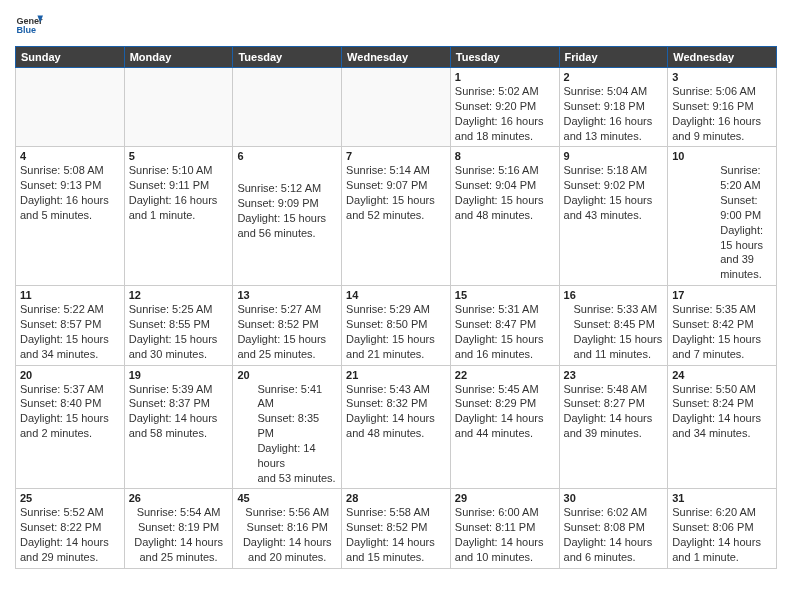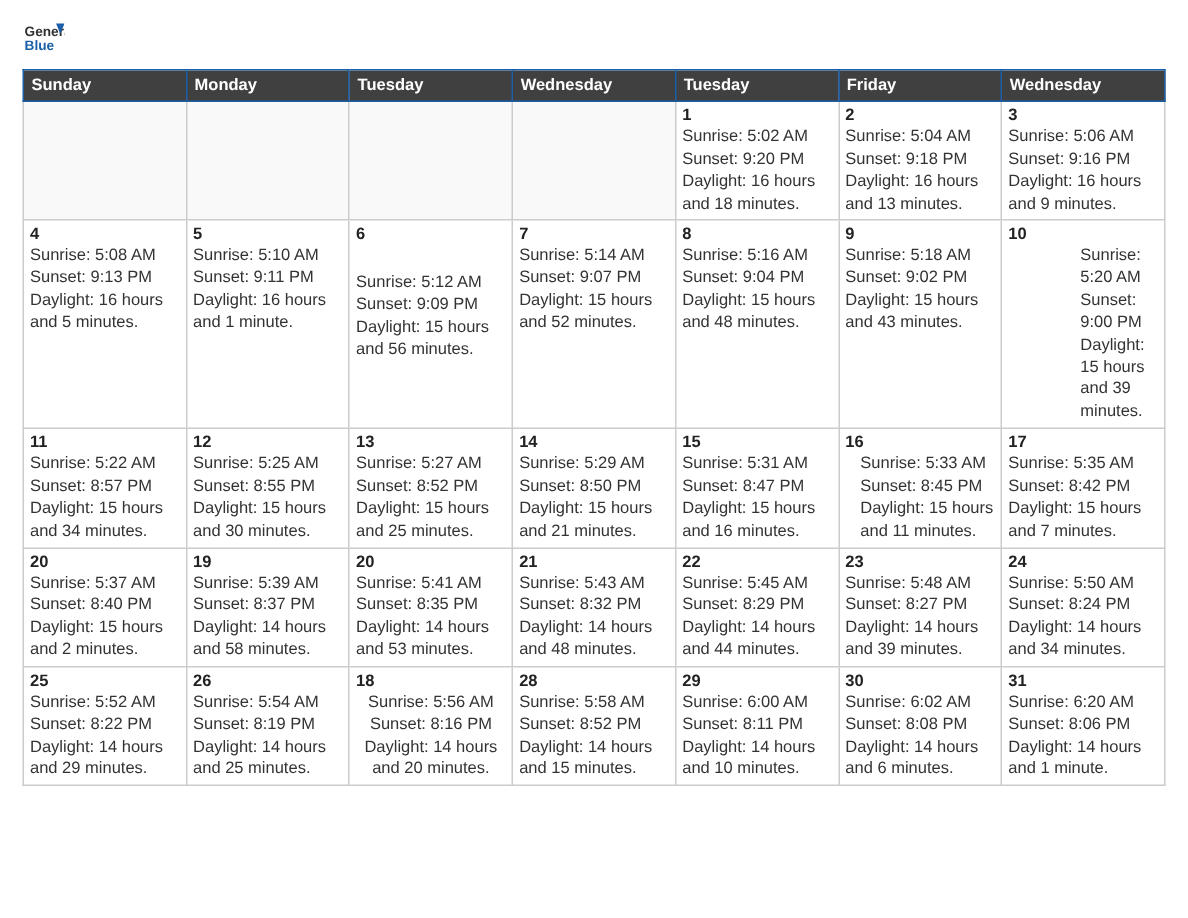--- a/index.html
+++ b/index.html
@@ -267,21 +267,21 @@
           </td>
           <td>
             <span class="day-num">19</span>
             <div class="day-info" style="white-space: pre-line;">Sunrise: 5:39 AM
 Sunset: 8:37 PM
 Daylight: 14 hours
 and 58 minutes.</div>
           </td>
           <td>
             <span class="day-num">20</span>
-            <div class="day-info" style="white-space: pre-line;">Sunrise: 5:41 AM
+            <div class="day-info" style="white-space: pre-line; margin-left: 20px;">Sunrise: 5:41 AM
 Sunset: 8:35 PM
 Daylight: 14 hours
 and 53 minutes.</div>
           </td>
           <td>
             <span class="day-num">21</span>
             <div class="day-info" style="white-space: pre-line;">Sunrise: 5:43 AM
 Sunset: 8:32 PM
 Daylight: 14 hours
 and 48 minutes.</div>
@@ -311,27 +311,27 @@
         <tr>
           <td>
             <span class="day-num">25</span>
             <div class="day-info" style="white-space: pre-line;">Sunrise: 5:52 AM
 Sunset: 8:22 PM
 Daylight: 14 hours
 and 29 minutes.</div>
           </td>
           <td>
             <span class="day-num">26</span>
-            <div class="day-info" style="white-space: pre-line;">Sunrise: 5:54 AM
+            <div class="day-info" style="white-space: pre-line; text-align: center;">Sunrise: 5:54 AM
 Sunset: 8:19 PM
 Daylight: 14 hours
 and 25 minutes.</div>
           </td>
           <td>
-            <span class="day-num">18</span>
+            <span class="day-num">45</span>
             <div class="day-info" style="white-space: pre-line; text-align: center;">Sunrise: 5:56 AM
 Sunset: 8:16 PM
 Daylight: 14 hours
 and 20 minutes.</div>
           </td>
           <td>
             <span class="day-num">28</span>
             <div class="day-info" style="white-space: pre-line;">Sunrise: 5:58 AM
 Sunset: 8:52 PM
 Daylight: 14 hours

